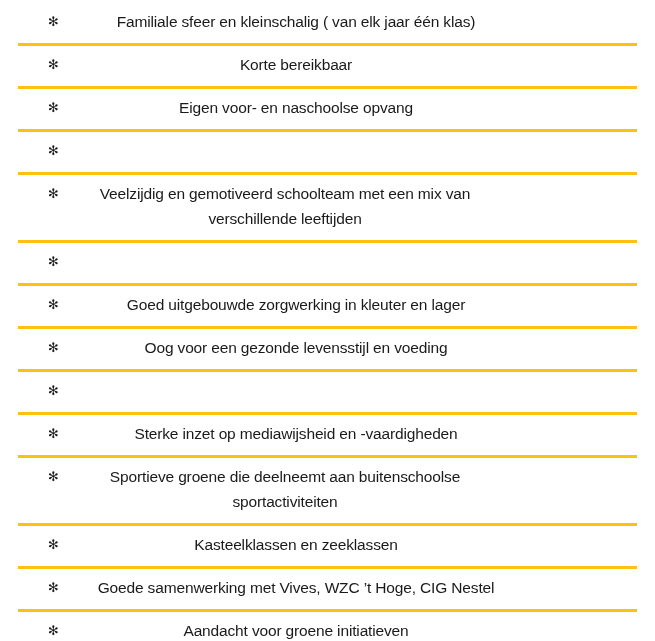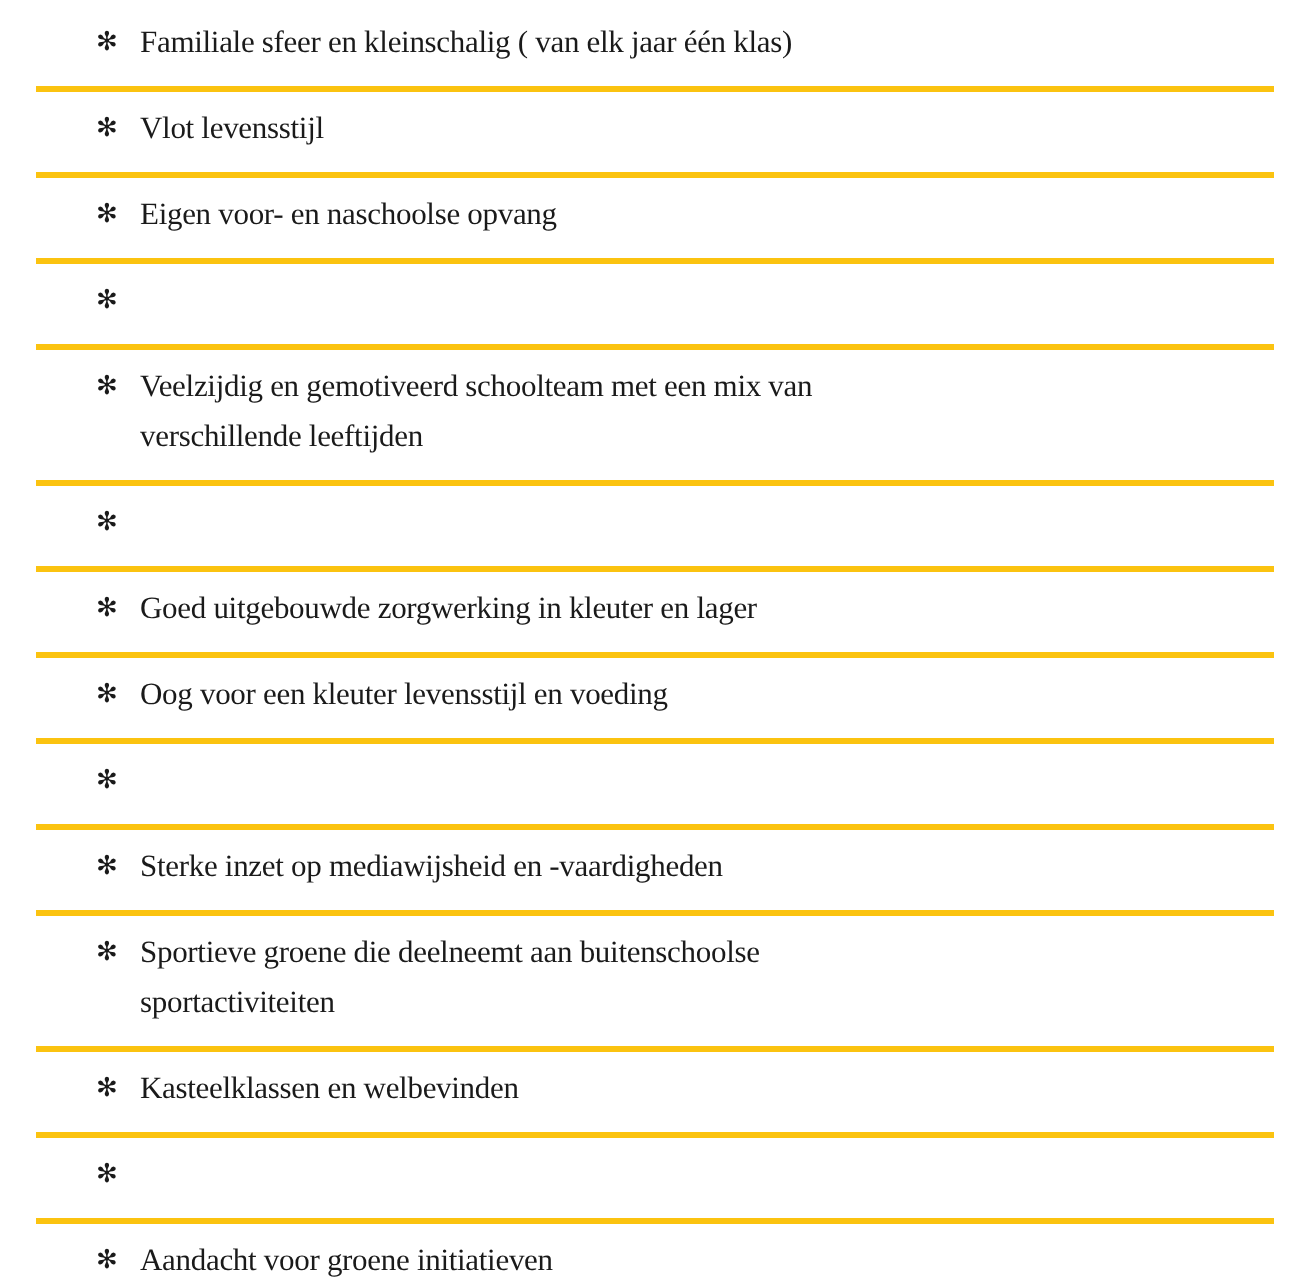--- a/index.html
+++ b/index.html
@@ -70,47 +70,48 @@
     font-size: 13px;
     line-height: 25px;
     text-align: left;
     user-select: none;
   }
 
   .item-text {
     flex: 1 1 auto;
     max-width: 452px;
     color: #1a1a1a;
-    font-family: Liberation Serif, serif;
+    font-family: Liberation Sans, sans-serif;
     font-size: 15.5px;
     line-height: 25px;
     letter-spacing: -0.15px;
     white-space: pre-line;
     padding-right: 8px;
+    text-align: center;
   }
 
   .item-two-line .item-text {
     max-width: 430px;
   }
 </style>
 </head>
 <body>
 
 <div class="slide">
   <ul class="feature-list" id="feature-list">
       <li class="feature-item">
         <div class="item-inner">
           <span class="bullet">✻</span>
           <span class="item-text">Familiale sfeer en kleinschalig ( van elk jaar één klas)</span>
         </div>
       </li>
       <li class="feature-item">
         <div class="item-inner">
           <span class="bullet">✻</span>
-          <span class="item-text">Vlot levensstijl</span>
+          <span class="item-text">Korte bereikbaar</span>
         </div>
       </li>
       <li class="feature-item">
         <div class="item-inner">
           <span class="bullet">✻</span>
           <span class="item-text">Eigen voor- en naschoolse opvang</span>
         </div>
       </li>
       <li class="feature-item">
         <div class="item-inner">
@@ -131,21 +132,21 @@
       </li>
       <li class="feature-item">
         <div class="item-inner">
           <span class="bullet">✻</span>
           <span class="item-text">Goed uitgebouwde zorgwerking in kleuter en lager</span>
         </div>
       </li>
       <li class="feature-item">
         <div class="item-inner">
           <span class="bullet">✻</span>
-          <span class="item-text">Oog voor een kleuter levensstijl en voeding</span>
+          <span class="item-text">Oog voor een gezonde levensstijl en voeding</span>
         </div>
       </li>
       <li class="feature-item">
         <div class="item-inner">
           <span class="bullet">✻</span>
         </div>
       </li>
       <li class="feature-item">
         <div class="item-inner">
           <span class="bullet">✻</span>
@@ -155,26 +156,27 @@
       <li class="feature-item item-two-line">
         <div class="item-inner">
           <span class="bullet">✻</span>
           <span class="item-text">Sportieve groene die deelneemt aan buitenschoolse
 sportactiviteiten</span>
         </div>
       </li>
       <li class="feature-item">
         <div class="item-inner">
           <span class="bullet">✻</span>
-          <span class="item-text">Kasteelklassen en welbevinden</span>
+          <span class="item-text">Kasteelklassen en zeeklassen</span>
         </div>
       </li>
       <li class="feature-item">
         <div class="item-inner">
           <span class="bullet">✻</span>
+          <span class="item-text">Goede samenwerking met Vives, WZC ’t Hoge, CIG Nestel</span>
         </div>
       </li>
       <li class="feature-item">
         <div class="item-inner">
           <span class="bullet">✻</span>
           <span class="item-text">Aandacht voor groene initiatieven</span>
         </div>
       </li>
     </ul>
 </div>

